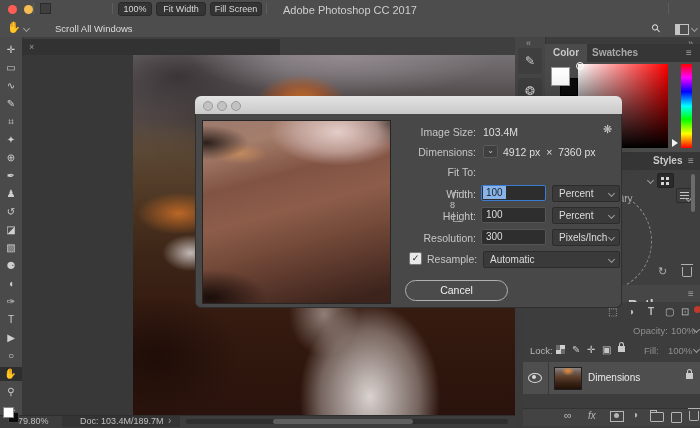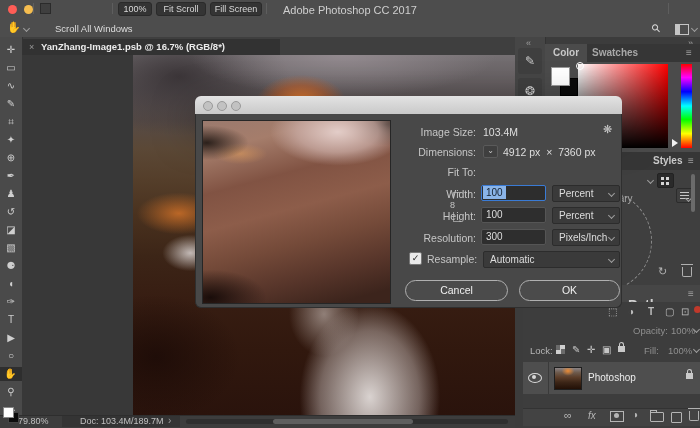--- a/index.html
+++ b/index.html
@@ -92,34 +92,33 @@
   <div class="abs wtitle">Adobe Photoshop CC 2017</div>
 
   <div class="abs optbar"></div>
   <div class="abs" style="left:7px;top:21px;font-size:11px;color:#e0e0e0">✋</div>
   <div class="abs caret" style="left:24px;top:26px"></div>
   <div class="abs vsep" style="left:33px"></div>
   <div class="abs cb" style="left:40px"></div>
   <div class="abs" style="left:55px;top:20px;line-height:17px;font-size:9.5px;color:#dcdcdc">Scroll All Windows</div>
   <div class="abs vsep" style="left:112px"></div>
   <div class="abs optbtn" style="left:118px;width:32px">100%</div>
-  <div class="abs optbtn" style="left:156px;width:48px">Fit Scroll</div>
+  <div class="abs optbtn" style="left:156px;width:48px">Fit Width</div>
   <div class="abs optbtn" style="left:210px;width:50px">Fill Screen</div>
   <div class="abs vsep" style="left:266px"></div>
   <div class="abs" style="left:652px;top:20px;line-height:17px;font-size:11px;color:#d5d5d5;transform:rotate(-45deg)">⚲</div>
   <div class="abs vsep" style="left:668px"></div>
   <div class="abs" style="left:675px;top:24px;width:12px;height:9px;border:1px solid #c5c5c5">
       <div style="width:4px;height:9px;background:#c5c5c5"></div>
     </div>
   <div class="abs caret" style="left:692px;top:26px"></div>
 
   <div class="abs tabbar"></div>
   <div class="abs doctab"></div>
   <div class="abs" style="left:29px;top:39px;line-height:16px;color:#9a9a9a;font-size:9px">×</div>
-  <div class="abs" style="left:41px;top:39px;line-height:16px;color:#ececec;font-size:9.5px;font-weight:bold">YanZhang-Image1.psb @ 16.7% (RGB/8*)</div>
 
   <div class="abs toolbarbg"></div>
   <div class="abs tool" style="top:43px">✛</div>
   <div class="abs tool" style="top:61px">▭</div>
   <div class="abs tool" style="top:79px">∿</div>
   <div class="abs tool" style="top:97px">✎</div>
   <div class="abs tool" style="top:115px">⌗</div>
   <div class="abs tool" style="top:133px">✦</div>
   <div class="abs tool" style="top:151px">⊕</div>
   <div class="abs tool" style="top:169px">✒</div>
@@ -209,21 +208,21 @@
   <div class="abs" style="left:602px;top:344px;font-size:10px;color:#c5c5c5">▣</div>
   <div class="abs" style="left:618px;top:342px"><span class="locki"></span></div>
   <div class="abs grayt" style="left:644px;top:345px;font-size:9.5px">Fill:</div>
   <div class="abs grayt" style="left:668px;top:345px;font-size:9.5px">100%</div>
   <div class="abs caret" style="left:694px;top:347px"></div>
 
   <div class="abs" style="left:523px;top:362px;width:177px;height:32px;background:#4e4e4e"></div>
   <div class="abs" style="left:528px;top:373px"><span class="eye"></span></div>
   <div class="abs" style="left:548px;top:362px;width:1px;height:32px;background:#3a3a3a"></div>
   <div class="abs thumb" style="left:554px;top:367px;width:26px;height:21px;border:1px solid #1e1e1e"></div>
-  <div class="abs" style="left:588px;top:362px;line-height:32px;font-size:10px;color:#ececec">Photoshop</div>
+  <div class="abs" style="left:588px;top:362px;line-height:32px;font-size:10px;color:#ececec">Dimensions</div>
   <div class="abs" style="left:686px;top:369px"><span class="locki"></span></div>
 
   <div class="abs" style="left:523px;top:408px;width:177px;height:17px;background:#434343;border-top:1px solid #333"></div>
   <div class="abs" style="left:564px;top:409px;font-size:11px;color:#b5b5b5">∞</div>
   <div class="abs" style="left:588px;top:410px;font-size:10px;color:#b5b5b5;font-style:italic">fx</div>
   <div class="abs" style="left:610px;top:408px"><span class="maski"></span></div>
   <div class="abs" style="left:632px;top:409px;font-size:10px;color:#b5b5b5">◑</div>
   <div class="abs" style="left:650px;top:408px"><span class="foldi"></span></div>
   <div class="abs" style="left:671px;top:409px"><span class="newli"></span></div>
   <div class="abs" style="left:689px;top:408px"><span class="trashi"></span></div>
@@ -272,15 +271,14 @@
   </div>
 
   <div class="abs" style="left:409px;top:252px;width:11px;height:11px;background:#e9e9e9;border:1px solid #777;border-radius:2px;text-align:center;line-height:11px;font-size:9px;color:#1c1c1c;z-index:51">✓</div>
   <div class="abs" style="left:427px;top:253px;font-size:10.5px;color:#c6c6c6;z-index:51">Resample:</div>
   <div class="abs select" style="left:483px;top:251px;width:135px;height:15px;z-index:51">
     <span class="lbl">Automatic</span>
       <span class="caret"></span>
   </div>
 
   <div class="abs pillbtn" style="left:405px;top:280px;width:101px;height:19px;z-index:51">Cancel</div>
-  <div class="abs pillbtn" style="left:519px;top:280px;width:99px;height:19px;z-index:51">OK</div>
 
 </div>
 
 </body></html>

